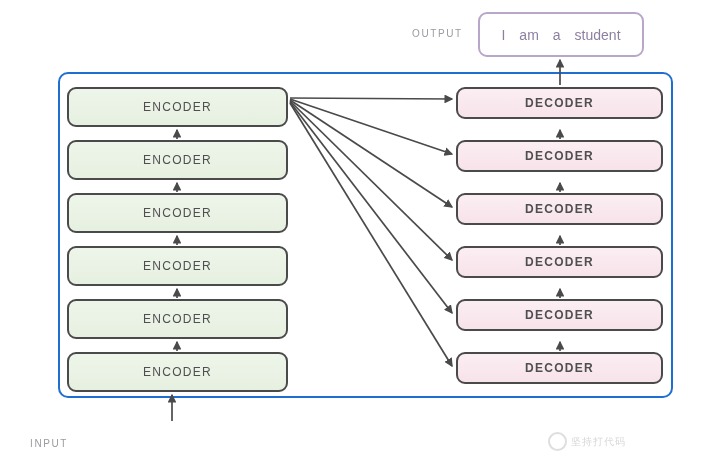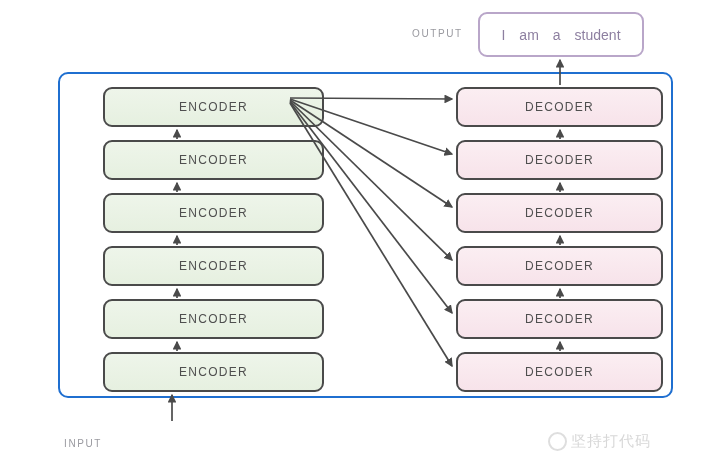--- a/index.html
+++ b/index.html
@@ -40,28 +40,28 @@
     justify-content: center;
     letter-spacing: 1.3px;
     font-size: 12px;
   }
   .encoder {
     left: 67px;
     width: 221px;
     height: 40px;
     background: linear-gradient(180deg, #eef5ea 0%, #e6f0e0 100%);
     color: #4f4f4f;
-    margin-left: 36px;
   }
   .decoder {
     left: 456px;
     width: 207px;
-    height: 40px;
+    height: 32px;
     background: linear-gradient(180deg, #fbeef2 0%, #f7e3ea 100%);
     color: #4f4f4f;
+    font-weight: bold;
   }
 
   
   .io-box {
     position: absolute;
     box-sizing: border-box;
     border-radius: 9px;
     display: flex;
     align-items: center;
     justify-content: center;
@@ -90,36 +90,36 @@
   }
 
   
   .io-label {
     position: absolute;
     font-size: 10px;
     letter-spacing: 1.6px;
     color: #9a9aa0;
   }
   #output-label { left: 412px; top: 28px; }
-  #input-label  { left: 30px;  top: 438px; margin-left: 34px; }
+  #input-label  { left: 30px;  top: 438px; }
 
   
   #arrows {
     position: absolute;
     left: 0; top: 0;
     width: 720px; height: 476px;
     pointer-events: none;
   }
 
   
   #watermark {
     position: absolute;
     left: 548px;
     top: 432px;
-    font-size: 15px;
+    font-size: 10px;
     color: #d8d8d8;
     letter-spacing: 1px;
     display: flex;
     align-items: center;
     gap: 4px;
     user-select: none;
   }
   #watermark .wm-mark {
     display: inline-block;
     width: 15px; height: 15px;

